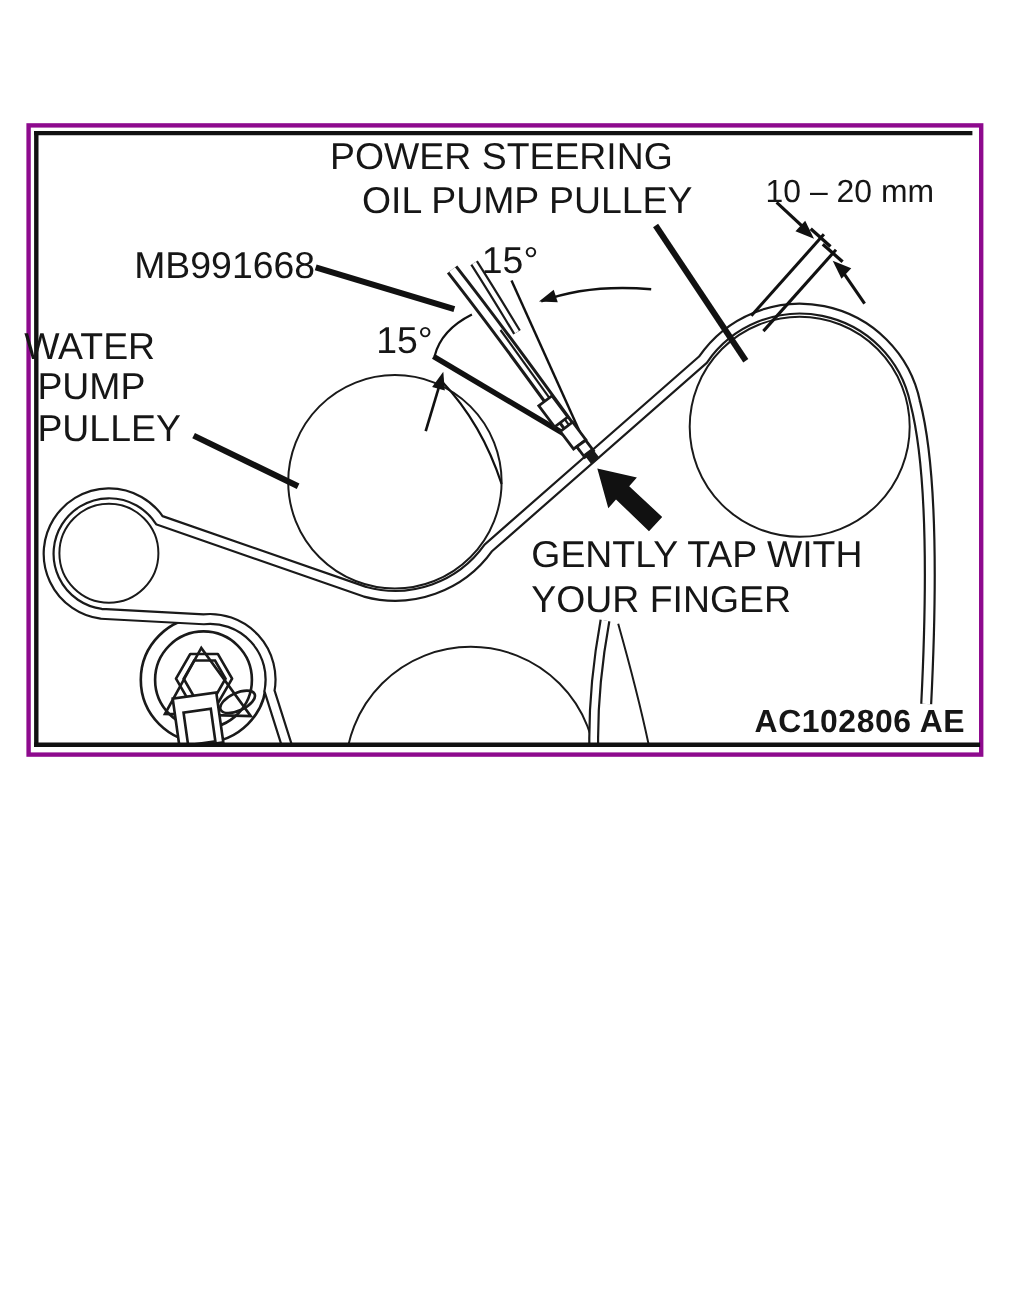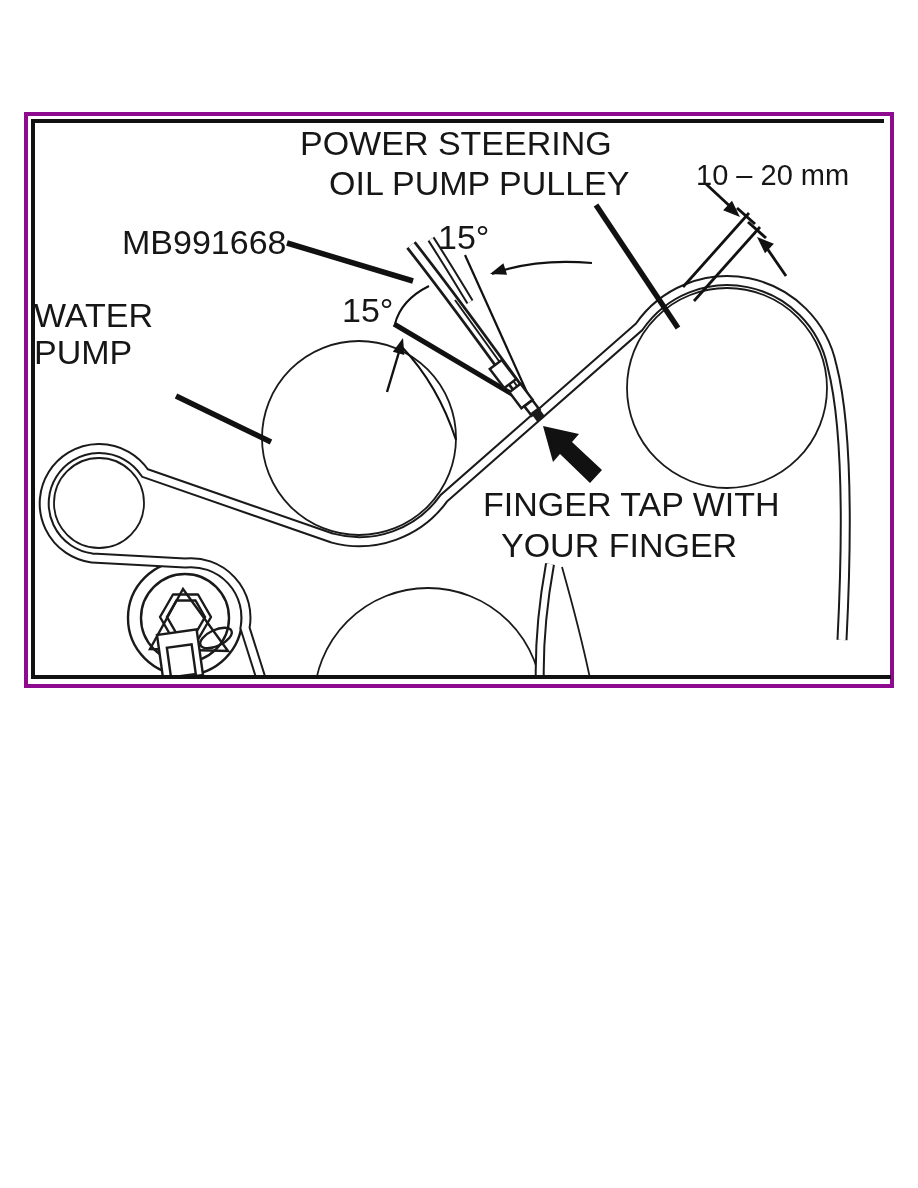--- a/index.html
+++ b/index.html
@@ -117,18 +117,20 @@
         <path d="M31,677 H891" stroke="#111111" stroke-width="4"></path>
       </g>
     </svg>
 
     <div class="lbl" style="left:300px;top:126px;">POWER STEERING</div>
     <div class="lbl" style="left:301px;top:166px;margin-left:28px;">OIL PUMP PULLEY</div>
     <div class="lbl sm" style="left:696px;top:123px;margin-top:38px;">10 – 20 mm</div>
     <div class="lbl" style="left:122px;top:225px;">MB991668</div>
     <div class="lbl" style="left:438px;top:220px;">15°</div>
     <div class="lbl" style="left:342px;top:293px;">15°</div>
-    <div class="lbl" style="left:34px;top:298px;">WATER</div>
+    <div class="lbl" style="left:22px;top:298px;">WATER</div>
     <div class="lbl" style="left:34px;top:335px;">PUMP</div>
-    <div class="lbl" style="left:483px;top:487px;">FINGER TAP WITH</div>
-    <div class="lbl" style="left:483px;top:528px;margin-left:18px;">YOUR FINGER</div>
+    <div class="lbl" style="left:34px;top:373px;">PULLEY</div>
+    <div class="lbl" style="left:483px;top:487px;">GENTLY TAP WITH</div>
+    <div class="lbl" style="left:483px;top:528px;">YOUR FINGER</div>
+    <div class="lbl code" style="left:686px;top:642px;">AC102806 AE</div>
   </div>
 </div>
 
 </body></html>

